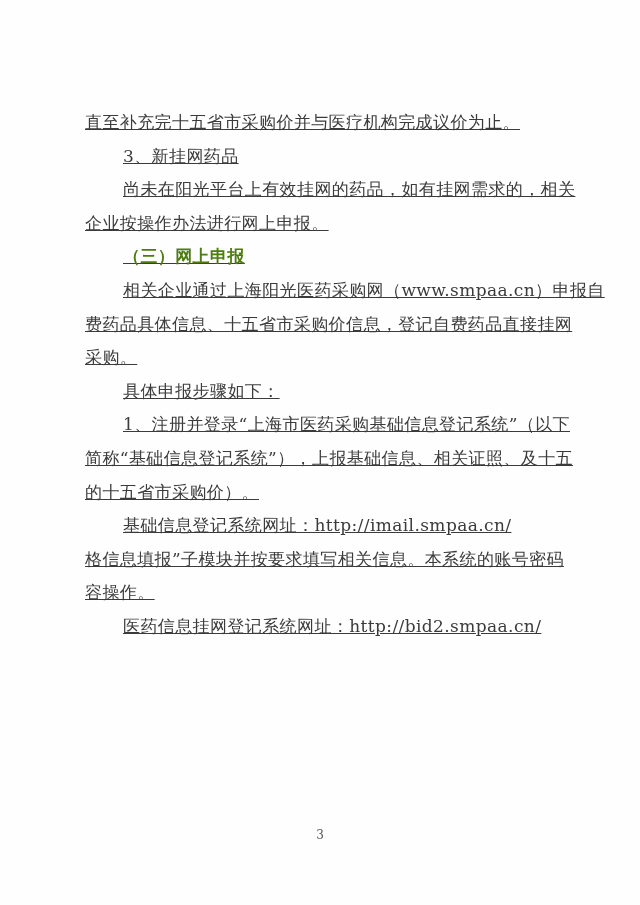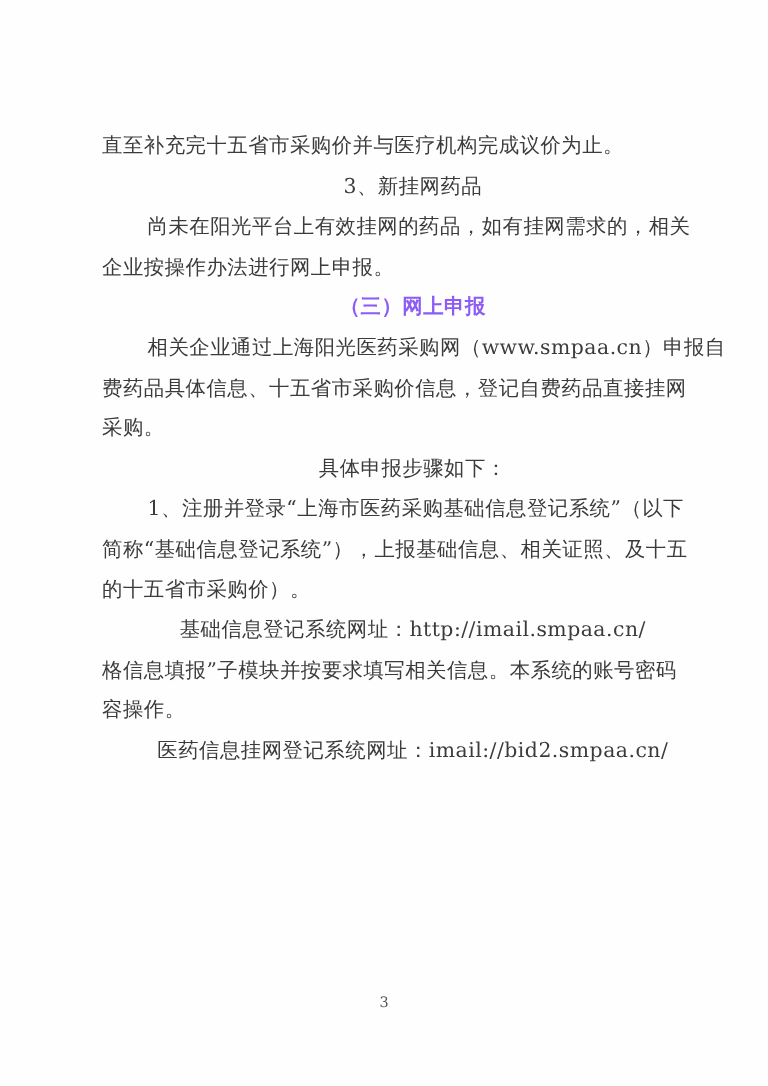--- a/index.html
+++ b/index.html
@@ -25,31 +25,31 @@
   .doc-text {
     position: absolute;
     left: 85px;
     top: 106px;
     width: 480px;
     font-size: 17px;
     line-height: 33.6px;
     color: #3b3b3b;
     letter-spacing: 0.4px;
     white-space: nowrap;
+    text-decoration: underline;
   }
   .ln {
     height: 33.6px;
   }
   .ind {
     padding-left: 38px;
-    text-align: center;
   }
   .hd {
     font-weight: bold;
-    color: #8b5cf6;
+    color: #4d7c0f;
   }
   .page-footer {
     position: absolute;
     left: 0;
     top: 828px;
     width: 640px;
     text-align: center;
     font-size: 12px;
     color: #555555;
     font-family: "DejaVu Serif", "Liberation Serif", serif;
@@ -69,18 +69,18 @@
     <div class="ln ind">相关企业通过上海阳光医药采购网（www.smpaa.cn）申报自</div>
     <div class="ln">费药品具体信息、十五省市采购价信息，登记自费药品直接挂网</div>
     <div class="ln">采购。</div>
     <div class="ln ind">具体申报步骤如下：</div>
     <div class="ln ind">1、注册并登录“上海市医药采购基础信息登记系统”（以下</div>
     <div class="ln">简称“基础信息登记系统”），上报基础信息、相关证照、及十五</div>
     <div class="ln">的十五省市采购价）。</div>
     <div class="ln ind">基础信息登记系统网址：http://imail.smpaa.cn/</div>
     <div class="ln">格信息填报”子模块并按要求填写相关信息。本系统的账号密码</div>
     <div class="ln">容操作。</div>
-    <div class="ln ind">医药信息挂网登记系统网址：imail://bid2.smpaa.cn/</div>
+    <div class="ln ind">医药信息挂网登记系统网址：http://bid2.smpaa.cn/</div>
   </div>
 
   <div class="page-footer">3</div>
 
 </div>
 
 </body></html>

